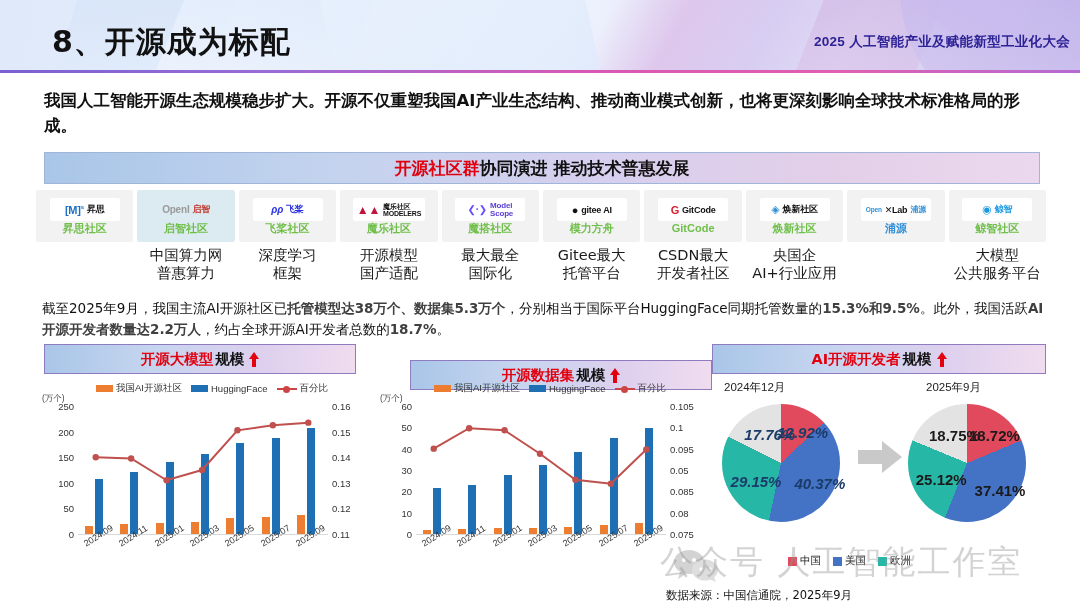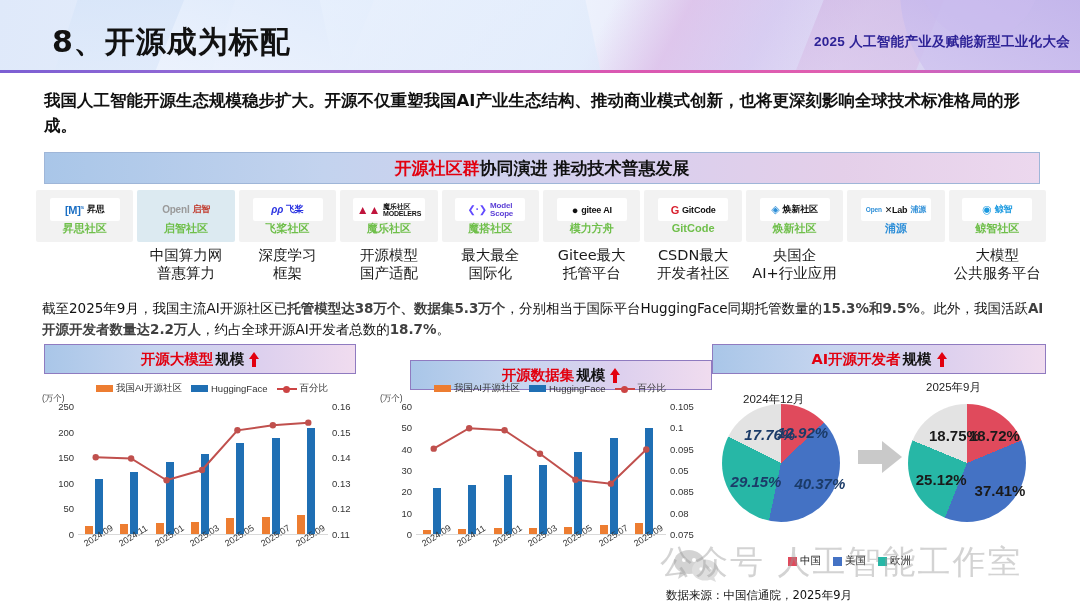--- a/index.html
+++ b/index.html
@@ -416,21 +416,21 @@
     <div class="axis-line"></div>
     <div class="xtick" style="left: 41.7143px; top: 160px;">2024.09</div>
     <div class="xtick" style="left: 77.1429px; top: 160px;">2024.11</div>
     <div class="xtick" style="left: 112.571px; top: 160px;">2025.01</div>
     <div class="xtick" style="left: 148px; top: 160px;">2025.03</div>
     <div class="xtick" style="left: 183.429px; top: 160px;">2025.05</div>
     <div class="xtick" style="left: 218.857px; top: 160px;">2025.07</div>
     <div class="xtick" style="left: 254.286px; top: 160px;">2025.09</div>
   </div>
 <div id="pies">
-    <div class="pie-title" style="left: 31px; top: 2px; margin-top: 12px;">2024年12月</div>
+    <div class="pie-title" style="left: 12px; top: 2px;">2024年12月</div>
     <div class="pie" style="left: 10px; top: 26px; background: conic-gradient(rgb(224, 74, 92) 0deg, rgb(224, 74, 92) 46.51deg, rgb(68, 114, 196) 46.51deg, rgb(68, 114, 196) 191.84deg, rgb(39, 183, 166) 191.84deg, rgb(39, 183, 166) 296.78deg, rgb(227, 227, 227) 296.78deg, rgb(227, 227, 227) 360.72deg);"></div>
     <div class="pie-lbl" style="left: 65.2142px; top: 45.925px;">12.92%</div>
     <div class="pie-lbl" style="left: 82.4319px; top: 96.5509px;">40.37%</div>
     <div class="pie-lbl" style="left: 18.5574px; top: 94.6038px;">29.15%</div>
     <div class="pie-lbl" style="left: 32.3252px; top: 48.2225px;">17.76%</div>
     <div class="pie-title" style="left: 214px; top: 2px;">2025年9月</div>
     <div class="pie" style="left: 196px; top: 26px; background: conic-gradient(rgb(224, 74, 92) 0deg, rgb(224, 74, 92) 67.39deg, rgb(68, 114, 196) 67.39deg, rgb(68, 114, 196) 202.07deg, rgb(39, 183, 166) 202.07deg, rgb(39, 183, 166) 292.5deg, rgb(227, 227, 227) 292.5deg, rgb(227, 227, 227) 360deg);"></div>
     <div class="pie-lbl b2" style="left: 256.972px; top: 49.0483px;">18.72%</div>
     <div class="pie-lbl b2" style="left: 262.576px; top: 104.336px;">37.41%</div>
     <div class="pie-lbl b2" style="left: 203.793px; top: 92.9019px;">25.12%</div>

